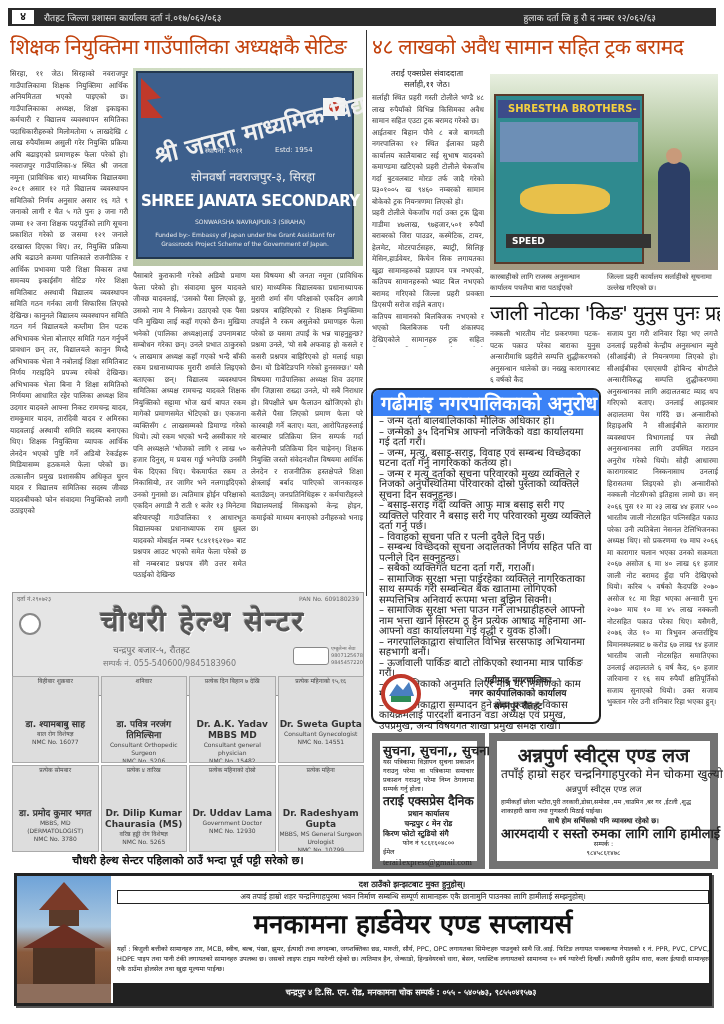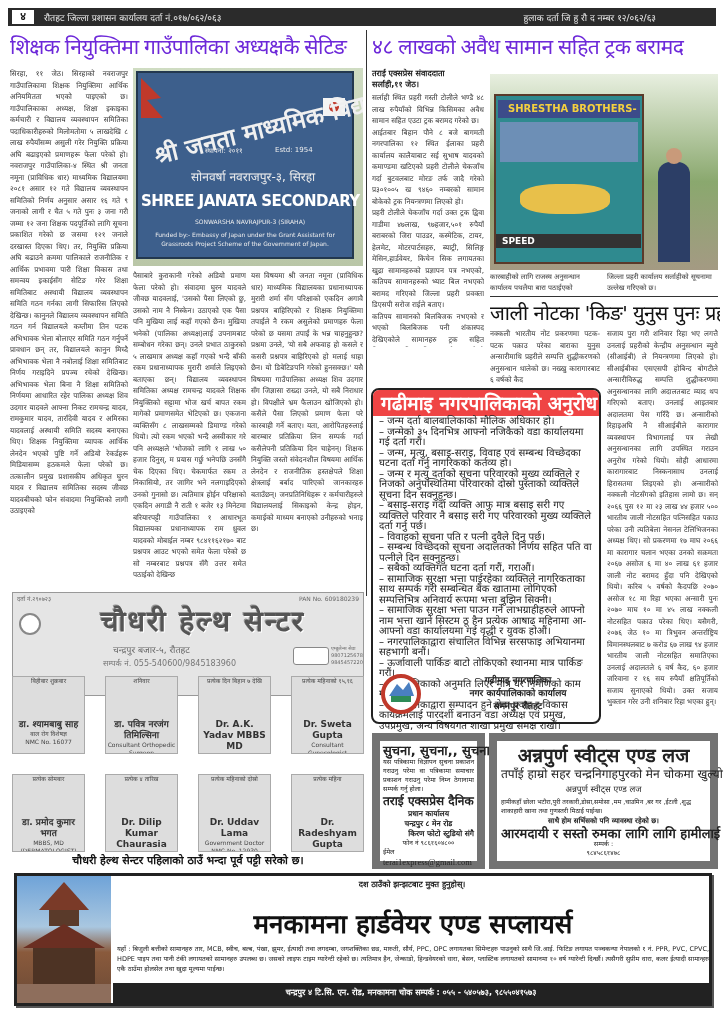--- a/index.html
+++ b/index.html
@@ -2,34 +2,34 @@
 <html><head>
 <meta charset="utf-8">
 <style>
 *{box-sizing:border-box;margin:0;padding:0}
 body{width:724px;height:1024px;background:#fff;font-family:"DejaVu Sans",sans-serif;color:#222;position:relative;overflow:hidden}
 .abs{position:absolute}
 .topbar{left:8px;top:8px;width:708px;height:18px;background:#2b2b2b;color:#eee;font-size:9px;display:flex;align-items:center}
 .pgnum{background:#fff;color:#111;font-weight:bold;width:22px;height:14px;margin-left:4px;text-align:center;line-height:14px;font-size:11px}
 .tb-left{margin-left:10px;white-space:nowrap}
 .tb-right{margin-left:auto;margin-right:60px;white-space:nowrap}
-.headline{font-family:"Liberation Sans Narrow","Liberation Sans",sans-serif;font-size:21px;line-height:26px;white-space:nowrap;color:#6d28d9;letter-spacing:-0.5px}
+.headline{font-family:"Liberation Sans Narrow","Liberation Sans",sans-serif;font-size:21px;line-height:26px;white-space:nowrap;color:#c2410c;letter-spacing:-0.5px}
 .vdiv{background:#333;width:1px}
 .col{font-size:7.2px;line-height:11.5px;color:#333;text-align:justify;overflow:hidden}
 .col p{margin:0}
 .photo{overflow:hidden}
 .caption{font-size:7px;line-height:11px;color:#333}
 .subhead{font-size:20px;line-height:26px;white-space:nowrap;color:#111;letter-spacing:-0.5px}
 .notice{border:2px solid #222;border-radius:8px}
-.notice-title{background:#ef4444;color:#fff;font-size:19px;font-weight:bold;line-height:26px;padding-left:8px;border-radius:6px 6px 0 0}
+.notice-title{background:#3b82f6;color:#fff;font-size:19px;font-weight:bold;line-height:26px;padding-left:8px;border-radius:6px 6px 0 0}
 .notice-list{font-size:10px;line-height:10.5px;padding:0 6px;color:#222}
 .box{border:8px solid #737373}
 .ad-health{background:#e5e5e5;border:1px solid #999}
 .hbig{font-size:28px;font-weight:bold;color:#555;text-shadow:1px 1px 0 #fff,-1px -1px 0 #999;text-align:center;letter-spacing:2px}
-.docgrid{display:grid;grid-template-columns:repeat(4,1fr);gap:20px}
+.docgrid{display:grid;grid-template-columns:repeat(4,1fr);gap:2px}
 .doc{background:#ddd;border:1px solid #aaa;font-size:6px;line-height:8px;text-align:center;color:#444;overflow:hidden;position:relative}
 .doc .dname{font-size:9px;line-height:11px;color:#333;font-weight:bold}
 .hw{border:3px solid #222;box-shadow:2px 2px 0 #555}
 </style>
 </head>
 <body>
 
 <div class="abs topbar">
   <span class="pgnum">४</span>
   <span class="tb-left">रौतहट जिल्ला प्रशासन कार्यालय दर्ता नं.०१७/०६२/०६३</span>
@@ -56,39 +56,39 @@
   <div class="abs" style="left:142px;top:78px;font-size:7px;color:#eee">Estd: 1954</div>
   <div class="abs" style="left:58px;top:100px;font-size:12px;color:#eee">सोनवर्षा नवराजपुर-३, सिरहा</div>
   <div class="abs" style="left:8px;top:124px;font-size:15px;color:#fff;font-weight:bold;white-space:nowrap;letter-spacing:-0.5px">SHREE JANATA SECONDARY SCHOOL</div>
   <div class="abs" style="left:62px;top:150px;font-size:6px;color:#eee">SONWARSHA NAVRAJPUR-3 (SIRAHA)</div>
   <div class="abs" style="left:12px;top:162px;width:200px;font-size:6px;line-height:9px;color:#eee;text-align:center">Funded by:- Embassy of Japan under the Grant Assistant for Grassroots Project Scheme of the Government of Japan.</div>
 </div>
 
 <div class="abs col" style="left:133px;top:270px;width:113px;height:318px">पैसाबारे कुराकानी गरेको अडियो प्रमाण फेला परेको हो। संवादमा घुरन यादवले जीवछ यादवलाई, 'उसको पैसा लिएको छु, उसको नाम नै निस्केन। उठाएको एक पैसा पनि मुखिया लाई कहाँ गएको छैन। मुखिया भनेको (पालिका अध्यक्ष)लाई उपनामबाट सम्बोधन गरेका छन्। उनले प्रभात ठाकुरको ५ लाखमात्र अध्यक्ष कहाँ गएको भन्दै बाँकी रकम प्रधानाध्यापक मुरारी शर्माले लिइएको बताएका छन्। विद्यालय व्यवस्थापन समितिका अध्यक्ष रामचन्द्र यादवले शिक्षक नियुक्तिको सट्टामा भोज खर्च बापत रकम मागेको प्रमाणसमेत भेटिएको छ। एकजना व्यक्तिसँग ८ लाखसम्मको डिमाण्ड गरेको थियो। त्यो रकम भएको भन्दै अस्वीकार गरे पनि अध्यक्षले 'भोजको लागि १ लाख ५० हजार दिनुस्, म प्रयास गर्छु भनेपछि उनसँगै चेक दिएका थिए। चेकमार्फत रकम त निकासियो, तर जागिर भने नलगाइदिएको उनको गुनासो छ। त्यतिमात्र होईन परिक्षाको एकदिन अगाडी नै राती १ बजेर १३ मिनेटमा बरियारपट्टी गाउँपालिका १ आधारभूत विद्यालयका प्रधानाध्यापक राम ध्रुवल यादवको मोबाईल नम्बर ९८४११६२१७० बाट प्रश्नपत्र आउट भएको समेत फेला परेको छ सो नम्बरबाट प्रश्नपत्र सँगै उत्तर समेत पठाईको देखिन्छ</div>
 <div class="abs col" style="left:251px;top:270px;width:112px;height:318px">यस विषयमा श्री जनता नमूना (प्राविधिक धार) माध्यमिक विद्यालयका प्रधानाध्यापक मुरारी शर्मा सँग परिक्षाको एकदिन अगावै प्रश्नपत्र बाहिरिएको र शिक्षक नियुक्तिमा तपाईंले नै रकम असुलेको प्रमाणहरु फेला परेको छ यसमा तपाईं के भन्न चाहनुहुन्छ? प्रश्नमा उनले, 'यो सबै अफवाह हो कसले र कसरी प्रश्नपत्र बाहिरिएको हो मलाई थाहा छैन। यो डिबेटिङपनि गरेको हुनसक्छ।' यसै विषयमा गाउँपालिका अध्यक्ष शिव उदगार सँग जिज्ञासा राख्दा उनले, यो सबै निराधार हो। विपक्षीले भ्रम फैलाउन खोजिएको हो। कसैले पैसा लिएको प्रमाण फेला परे कारबाही गर्ने बताए। यता, आरोपितहरुलाई बारम्बार प्रतिक्रिया लिन सम्पर्क गर्दा कसैलेपनी प्रतिक्रिया दिन चाहेनन्। शिक्षक नियुक्ति जस्तो संवेदनशील विषयमा आर्थिक लेनदेन र राजनीतिक हस्तक्षेपले शिक्षा क्षेत्रलाई बर्बाद पारिएको जानकारहरु बताउँछन्। जनप्रतिनिधिहरू र कर्मचारीहरुले विद्यालयलाई सिकाइको केन्द्र होइन, कमाईको माध्यम बनाएको उनीहरुको भनाइ छ।</div>
 
-<div class="abs" style="left:372px;top:68px;width:110px;font-size:8px;font-weight:bold;line-height:11px">
+<div class="abs" style="left:372px;top:68px;width:110px;text-align:center;font-size:8px;font-weight:normal;line-height:11px">
   <div>तराई एक्सप्रेस संवाददाता</div>
   <div>सर्लाही,११ जेठ।</div>
 </div>
 <div class="abs col" style="left:372px;top:92px;width:112px;height:255px">
   <p>सर्लाही स्थित प्रहरी गस्ती टोलीले भण्डै ४८ लाख रुपैयाँको विभिन्न किसिमका अवैध सामान सहित एउटा ट्रक बरामद गरेको छ।</p>
   <p>आईतबार बिहान पौने ८ बजे बागमती नगरपालिका १२ स्थित ईलाका प्रहरी कार्यालय कालैयाबाट सई सुभाष यादवको कमाण्डमा खटिएको प्रहरी टोलीले चेकजाँच गर्दा बुटवलबाट मोरङ तर्फ जादै गरेको प्र३०१००५ ख ९४६० नम्बरको सामान बोकेको ट्रक नियन्त्रणमा लिएको हो।</p>
   <p>प्रहरी टोलीले चेकजाँच गर्दा उक्त ट्रक द्विवा गाडीमा ४७लाख, ९७हजार,५०१ रुपैयाँ बराबरको जिरा पाउडर, कस्मेटिक, टायर, हेलमेट, मोटरपार्टसहरु, ब्याट्री, सिलिङ्ग मेसिन,हार्डवेयर, किचेन सिक लगायतका खुद्रा सामानहरुको प्रज्ञापन पत्र नभएको, कतिपय सामानहरुको भ्याट बिल नभएको बरामद गरिएको जिल्ला प्रहरी प्रवक्ता डिएसपी सरोज राईले बताए।</p>
   <p>कतिपय सामानको बिलबिजक नभएको र भएको बिलबिजक पनी शंकास्पद देखिएकोले सामानहरु ट्रक सहित नियन्त्रणमा लिएर बिहान साढे ९ बजेको समयमा सामान सहित ट्रक आवश्यक</p>
 </div>
 
 <div class="abs photo" style="left:490px;top:74px;width:228px;height:196px;background:linear-gradient(#e8efe0 0%,#8aa86e 55%,#a49a83 100%)">
   <div class="abs" style="left:4px;top:20px;width:150px;height:170px;background:#2f8a8f;border:2px solid #5a3a2a"></div>
   <div class="abs" style="left:8px;top:26px;width:142px;height:18px;background:#3c4c8a;color:#f4d03f;font-size:10px;font-weight:bold;line-height:18px;padding-left:10px">
     <span>SHRESTHA</span> <span>BROTHERS-3</span>
   </div>
   <div class="abs" style="left:10px;top:48px;width:138px;height:40px;background:#6d8fb6"></div>
   <div class="abs" style="left:30px;top:110px;width:90px;height:30px;background:#e8c04a;border-radius:40%"></div>
-  <div class="abs" style="left:6px;top:160px;width:145px;height:14px;background:#333;color:#fff;font-size:9px;font-weight:bold;line-height:14px;padding-left:6px">SPEED</div>
+  <div class="abs" style="left:16px;top:160px;width:145px;height:14px;background:#333;color:#fff;font-size:9px;font-weight:bold;line-height:14px;padding-left:6px">SPEED</div>
   <div class="abs" style="left:168px;top:88px;width:32px;height:100px;background:#2c3e66;border-radius:12px 12px 0 0"></div>
   <div class="abs" style="left:176px;top:74px;width:16px;height:16px;background:#c99a7a;border-radius:50%"></div>
 </div>
 <div class="abs caption" style="left:490px;top:272px;width:110px">कारबाहीको लागि राजस्व अनुसन्धान कार्यालय पथलैया बारा पठाईएको</div>
 <div class="abs caption" style="left:607px;top:272px;width:111px">जिल्ला प्रहरी कार्यालय सर्लाहीको सूचनामा उल्लेख गरिएको छ।</div>
 <div class="abs" style="left:490px;top:296px;width:228px;height:1px;background:#333"></div>
 
 <div class="abs subhead" style="left:490px;top:300px;width:230px;overflow:hidden">जाली नोटका 'किङ' युनुस पुनः प्रहरी हिरासतमा</div>
 <div class="abs col" style="left:490px;top:328px;width:110px;height:58px">नक्कली भारतीय नोट प्रकरणमा पटक-पटक पक्राउ परेका बाराका युनुस अन्सारीमाथि प्रहरीले सम्पत्ति शुद्धीकरणको अनुसन्धान थालेको छ। नख्खु कारागारबाट ६ वर्षको कैद</div>
 <div class="abs col" style="left:607px;top:328px;width:111px;height:386px">सजाय पुरा गरी शनिवार रिहा भए लगत्तै उनलाई प्रहरीको केन्द्रीय अनुसन्धान ब्युरो (सीआईबी) ले नियन्त्रणमा लिएको हो। सीआईबीका एसएसपी होबिन्द बोगटीले अन्सारीविरुद्ध सम्पत्ति शुद्धीकरणमा अनुसन्धानका लागि अदालतबाट म्याद थप गरिएको बताए। उनलाई आइतबार अदालतमा पेस गरिँदै छ। अन्सारीको रिहाइअघि नै सीआईबीले कारागार व्यवस्थापन विभागलाई पत्र लेखी अनुसन्धानका लागि उपस्थित गराउन अनुरोध गरेको थियो। सोही आधारमा कारागारबाट निस्कनासाथ उनलाई हिरासतमा लिइएको हो। अन्सारीको नक्कली नोटसँगको इतिहास लामो छ। सन् २०६६ पुस १२ मा २३ लाख ४४ हजार ५०० भारतीय जाली नोटसहित पत्निसहित पक्राउ परेका उनी त्यतिबेला नेसनल टेलिभिजनका अध्यक्ष थिए। सो प्रकरणमा १७ माघ २०६६ मा कारागार चलान भएका उनको सक्रमता २०६७ असोज ६ मा ४० लाख ६१ हजार जाली नोट बरामद हुँदा पनि देखिएको थियो। करिब ५ वर्षको कैदपछि २०७० असोज १८ मा रिहा भएका अन्सारी पुनः २०७० माघ १० मा ४५ लाख नक्कली नोटसहित पक्राउ परेका थिए। यसैगरी, २०७६ जेठ १० मा त्रिभुवन अन्तर्राष्ट्रिय विमानस्थलबाट ७ करोड ६७ लाख ९४ हजार भारतीय जाली नोटसहित समातिएका उनलाई अदालतले ६ वर्ष कैद, ६० हजार जरिवाना र १६ सय रुपैयाँ क्षतिपूर्तिको सजाय सुनाएको थियो। उक्त सजाय भुक्तान गरेर उनी शनिबार रिहा भएका हुन्।</div>
@@ -194,21 +194,21 @@
     </div>
 </div>
 <div class="abs" style="left:12px;top:852px;width:352px;text-align:center;font-size:11px;font-weight:bold;color:#111">चौधरी हेल्थ सेन्टर पहिलाको ठाउँ भन्दा पूर्व पट्टी सरेको छ।</div>
 
 <div class="abs box" style="left:372px;top:733px;width:113px;height:136px;padding:2px 3px;font-size:6.5px;line-height:9px">
   <div style="font-size:13px;font-weight:bold;line-height:15px;white-space:nowrap">सुचना, सुचना,, सुचना</div>
   <div style="text-align:justify">यस पत्रिकामा विज्ञापन सुचना प्रकाशन गराउनु परेमा वा पत्रिकामा समाचार प्रकाशन गराउनु परेमा निम्न ठेगानामा सम्पर्क गर्नु होला।</div>
   <div style="font-size:12px;font-weight:bold;line-height:15px;white-space:nowrap">तराई एक्सप्रेस दैनिक</div>
   <div style="text-align:center;font-weight:bold;font-size:7.5px;line-height:10px">प्रधान कार्यालय</div>
   <div style="text-align:center;font-weight:bold;font-size:7.5px;line-height:10px">चन्द्रपुर ८ मेन रोड</div>
-  <div style="text-align:right;font-weight:bold;font-size:7.5px;line-height:10px">किरण फोटो स्टुडियो संगै</div>
+  <div style="text-align:left;font-weight:bold;font-size:7.5px;line-height:10px">किरण फोटो स्टुडियो संगै</div>
   <div style="text-align:center">फोन नं ९८६१६०४८००</div>
   <div>ईमेल</div>
   <div style="font-family:'Liberation Serif',serif;font-size:8.5px;line-height:10px">terai1express@gmail.com</div>
 </div>
 
 <div class="abs box" style="left:489px;top:733px;width:229px;height:136px;padding:2px 4px;text-align:center">
   <div style="font-size:19px;font-weight:bold;line-height:24px;white-space:nowrap">अन्नपुर्ण स्वीट्स एण्ड लज</div>
   <div style="font-size:12px;line-height:14px;white-space:nowrap">तपाँई हाम्रो सहर चन्द्रनिगाहपुरको मेन चोकमा खुल्यो</div>
   <div style="font-size:8.5px;line-height:16px">अन्नपुर्ण स्वीट्स एण्ड लज</div>
   <div style="font-size:6.3px;line-height:9px;text-align:left">हामीकहाँ छोला भटौरा,पुरी तरकारी,डोसा,समोसा ,मम ,चाउमिन ,बर गर ,ईटली ,शुद्ध शाकाहारी खाना तथा गुणस्तरी मिठाई पाईन्छ।</div>
@@ -222,16 +222,17 @@
   <div class="abs" style="left:0;top:0;width:94px;height:127px;background:linear-gradient(#6fa3d8 0%,#a9c7e0 40%,#8a5a3c 60%,#6b4a36 100%)">
     <svg width="94" height="127" viewBox="0 0 94 127">
         <polygon points="47,6 72,34 22,34" fill="#7a3a28"></polygon>
         <rect x="32" y="34" width="30" height="16" fill="#5a3a2a"></rect>
         <polygon points="47,48 88,72 6,72" fill="#6b2f22"></polygon>
         <rect x="16" y="72" width="62" height="36" fill="#4d3324"></rect>
         <rect x="0" y="108" width="94" height="19" fill="#8e6e5c"></rect>
       </svg>
   </div>
   <div class="abs" style="left:100px;top:2px;width:590px;text-align:center;font-size:8px;font-weight:bold">दश ठाउँको झन्झटबाट मुक्त हुनुहोस्।</div>
+  <div class="abs" style="left:100px;top:14px;width:592px;border:1.5px solid #222;text-align:center;font-size:7.5px;line-height:12px;white-space:nowrap;overflow:hidden">अब तपाई हाम्रो शहर चन्द्रनिगाहपुरमा भवन निर्माण सम्बन्धि सम्पूर्ण सामानहरू एकै छानामुनि पाउनका लागि हामीलाई सम्झनुहोस्।</div>
   <div class="abs" style="left:100px;top:30px;width:592px;text-align:center;font-size:26px;font-weight:bold;line-height:36px;color:#111">मनकामना हार्डवेयर एण्ड सप्लायर्स</div>
   <div class="abs" style="left:100px;top:68px;width:592px;font-size:6.5px;line-height:10px;text-align:justify">यहाँ : बिजुली बत्तीको सामानहरु तार, MCB, स्वीच, बल्ब, पंखा, झुमर, ईत्यादी तथा लगदम्बा, जगशक्तिका छड, मारुती, सौर्य, PPC, OPC लगायतका सिमेन्टहरु पाउनुको साथै जि.आई. फिटिङ लगायत पञ्चकन्या नेपालको १ नं. PPR, PVC, CPVC, HDPE पाइप तथा पानी टंकी लगायतको सामानहरु उपलब्ध छ। जसको लाइफ टाइम ग्यारेन्टी रहेको छ। त्यतिमात्र हैन, जेन्काडो, हिन्डवेयरको धारा, बेसन, प्लास्टिक लगायतको सामानमा १० वर्ष ग्यारेन्टी दिन्छौं। त्यसैगरी सुप्रीम धारा, कलर ईत्यादी सामान्हरु एकै ठाउँमा होलसेल तथा खुद्रा मूल्यमा पाईन्छ।</div>
   <div class="abs" style="left:96px;top:107px;width:596px;height:20px;background:#222;color:#fff;text-align:center;font-size:8px;font-weight:bold;line-height:20px">चन्द्रपुर ४ टि.सि. एन. रोड, मनकामना चोक सम्पर्क : ०५५ - ५४०५७३, ९८५५०४१५७३</div>
 </div>
 
 </body></html>

